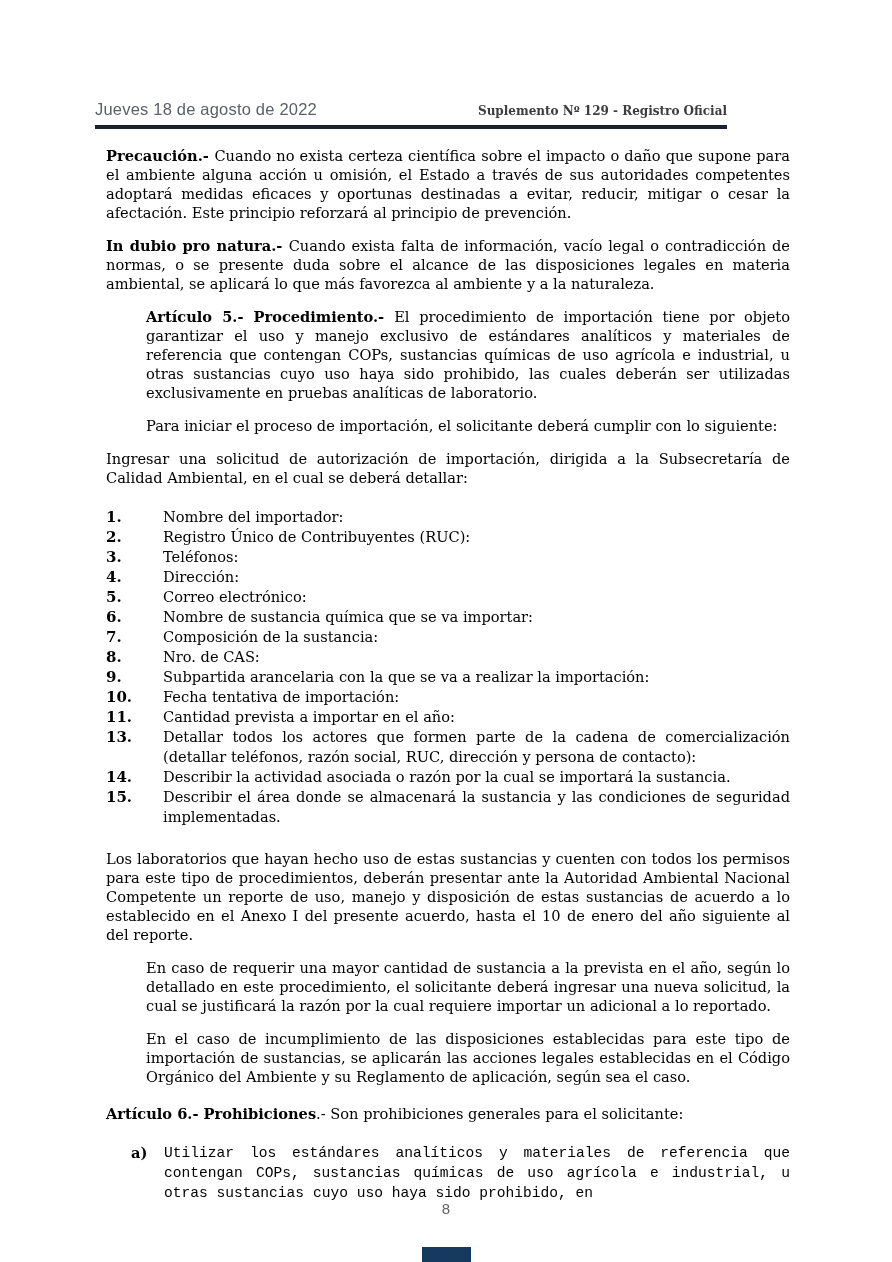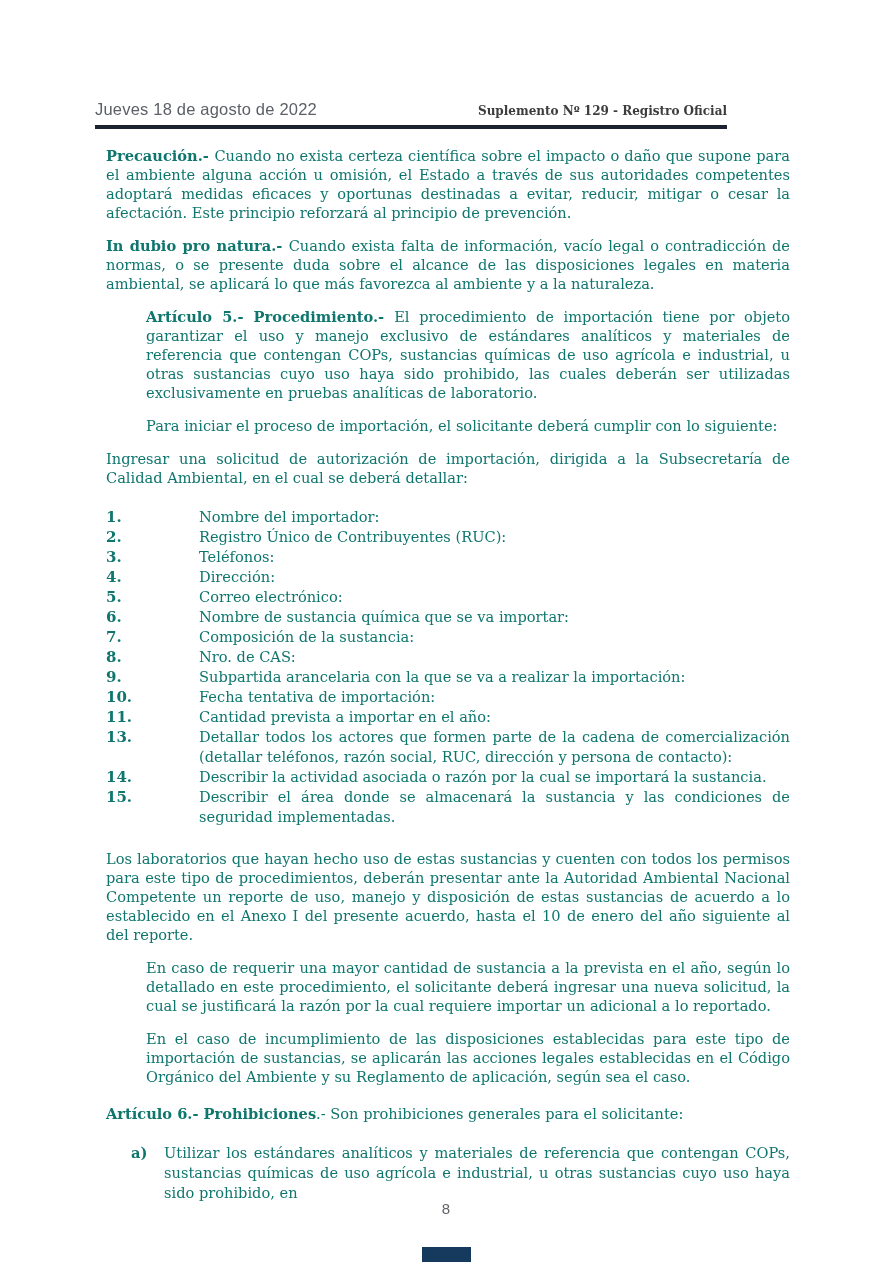--- a/index.html
+++ b/index.html
@@ -35,38 +35,38 @@
     font-size: 12px;
     color: #3c3c3c;
   }
   .content {
     position: absolute;
     top: 146px;
     left: 106px;
     width: 684px;
     font-size: 14.6px;
     line-height: 19px;
-    color: #0f766e;
+    color: #000000;
     text-align: justify;
   }
   .para { margin-bottom: 14px; text-align: justify; }
   .para b { font-weight: bold; }
   .para.gap-before { margin-top: 6px; margin-left: 40px; }
   .numlist { margin: 20px 0 22px 0; }
   .li { display: flex; line-height: 20px; }
   .li .num {
     flex: 0 0 57px;
     font-weight: bold;
     font-size: 15px;
   }
-  .li .litext { flex: 1; text-align: justify; margin-left: 36px; }
+  .li .litext { flex: 1; text-align: justify; }
   .sublist { margin-top: 20px; }
   .sli { display: flex; padding-left: 25px; line-height: 20px; }
   .sli .marker { flex: 0 0 33px; font-weight: bold; }
-  .sli .slitext { flex: 1; text-align: justify; }
+  .sli .slitext { flex: 1; text-align: justify; font-family: Liberation Mono, monospace; }
   .art6 { margin-top: 18px; margin-bottom: 0; }
   .page-number {
     position: absolute;
     top: 1200px;
     left: 0;
     width: 892px;
     text-align: center;
     font-family: "Liberation Sans", sans-serif;
     font-size: 15px;
     color: #606469;

